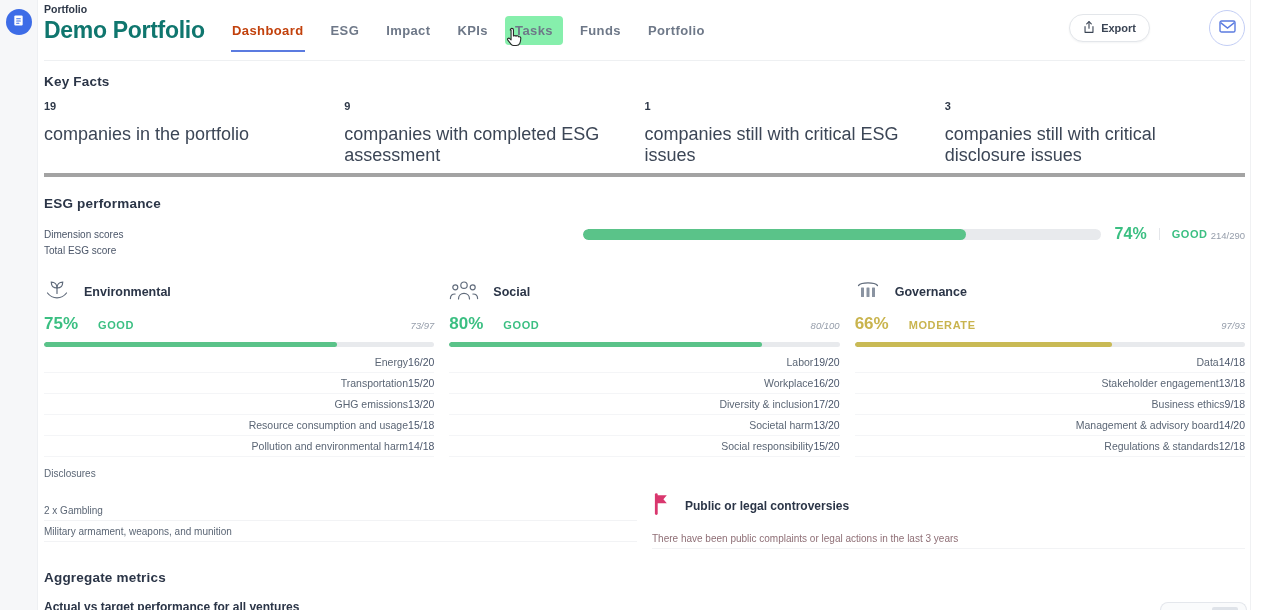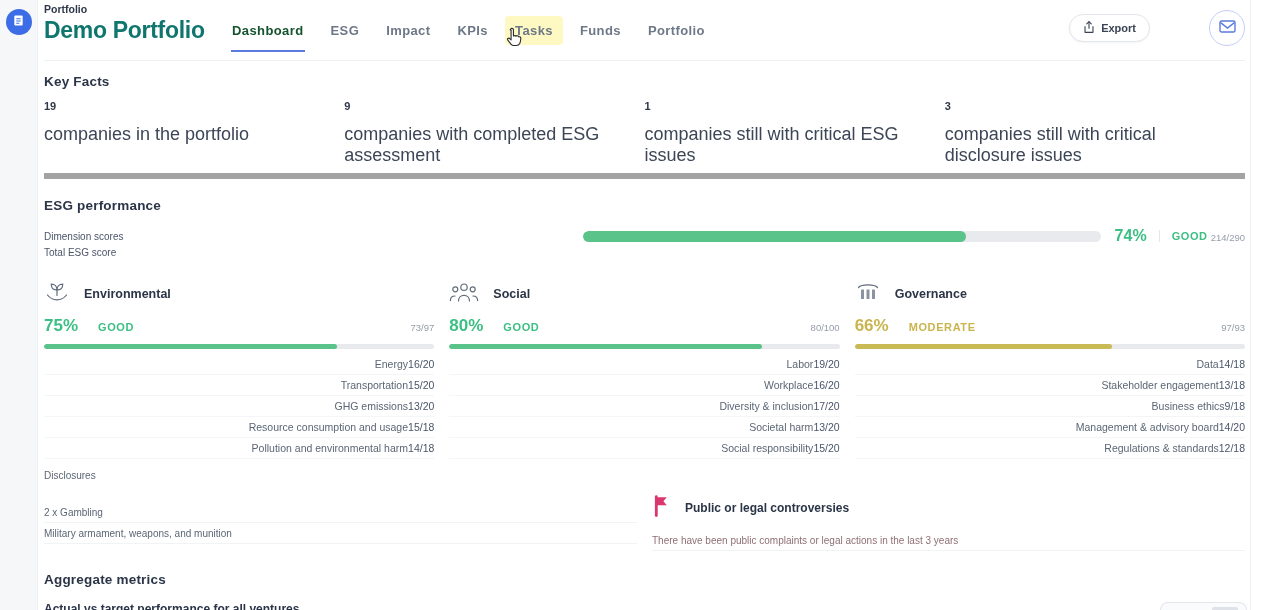--- a/index.html
+++ b/index.html
@@ -12,32 +12,32 @@
 
   .content { margin-left:39px; padding:0 21px 0 5px; position:relative; }
 
   
   .topbar { display:flex; align-items:flex-start; height:61px; border-bottom:1px solid #eef0f2; }
   .title-block { padding-top:3px; width:178px; flex:none; }
   .eyebrow { font-size:10.5px; font-weight:bold; color:#2e3848; }
   .page-title { font-size:23px; font-weight:bold; letter-spacing:-0.3px; color:#0f766e; margin-top:2px; }
   .tabs { display:flex; gap:7px; align-items:center; margin-top:16px; }
   .tab { position:relative; padding:7px 10px; font-size:13px; font-weight:bold; letter-spacing:0.4px; color:#6e7888; cursor:pointer; white-space:nowrap; }
-  .tab.active { color:#14532d; }
+  .tab.active { color:#c2410c; }
   .tab.active::after { content:''; position:absolute; left:9px; right:9px; bottom:-7px; height:2px; background:#5b7be0; }
-  .tab.hovered { background:#fef9c3; border-radius:4px; }
+  .tab.hovered { background:#86efac; border-radius:4px; }
   .top-actions { margin-left:auto; display:flex; align-items:center; padding-top:10px;gap:44px; }
   .export-btn { display:flex; align-items:center; gap:6px; border:1px solid #e3e6ea; border-radius:14px; background:#fff; padding:5px 13px; font-size:11px; font-weight:bold; color:#3a4454; box-shadow:0 1px 2px rgba(20,30,50,.05); cursor:pointer; font-family:inherit; }
   .mail-btn { width:36px; height:36px; border-radius:50%; border:1.5px solid #c3cef5; background:#fff; margin-left:15px; display:flex; align-items:center; justify-content:center; cursor:pointer; }
 
   
   .section-h { font-size:13.5px; font-weight:bold; color:#2b3547; letter-spacing:0.2px; }
   .kf-h { margin-top:13px; }
   .facts { display:grid; grid-template-columns:repeat(4,1fr); margin-top:11px; }
-  .fact { border-bottom:6px solid #a3a3a3; padding-bottom:7px; padding-right:24px; }
+  .fact { border-bottom:4px solid #a3a3a3; padding-bottom:7px; padding-right:24px; }
   .fact-num { font-size:11px; font-weight:bold; color:#2e3848; }
   .fact-label { font-size:18px; color:#3c4656; margin-top:12px; }
 
   
   .esg-h { margin-top:19px; }
   .total-row { display:flex; align-items:flex-start; margin-top:16px; }
   .total-labels { width:539px; flex:none; }
   .total-labels div { font-size:10px; color:#4a5568; line-height:16px; }
   .bar { background:#e8eaed; border-radius:6px; overflow:hidden; }
   .bar.big { flex:1; height:11px; margin-top:2px; }
@@ -54,21 +54,21 @@
   .frac { font-size:9.5px; color:#959daa; }
   .total-row .frac { margin-left:3px; margin-top:3px; }
 
   
   .dims { display:grid; grid-template-columns:repeat(3,1fr); column-gap:15px; margin-top:18px; }
   .dim-head { display:flex; align-items:center; gap:14px; height:30px; }
   .dim-name { font-size:12.5px; font-weight:bold; color:#2b3547; }
   .dim-score-row { display:flex; align-items:baseline; margin-top:7px; }
   .pct { font-size:17px; font-weight:bold; }
   .dim-score-row .rating { margin-left:20px; }
-  .frac.right { margin-left:auto; }
+  .frac.right { margin-left:auto;font-style:italic; }
   .dim-rows { margin-top:5px; }
   .drow { display:flex; justify-content:flex-end; font-size:10.5px; color:#5b6675; padding:5px 0 5px; border-bottom:1px solid #f4f5f7; line-height:10px; }
   .drow .val { color:#49556a; }
 
   .disclosures { margin-top:11px; font-size:10px; color:#5b6675; }
 
   
   .flags-grid { display:grid; grid-template-columns:1fr 1fr; column-gap:15px; margin-top:13px; }
   .flag-head { display:flex; align-items:center; gap:13px; height:28px; }
   .flag-title { font-size:12px; font-weight:bold; color:#2b3547; }

